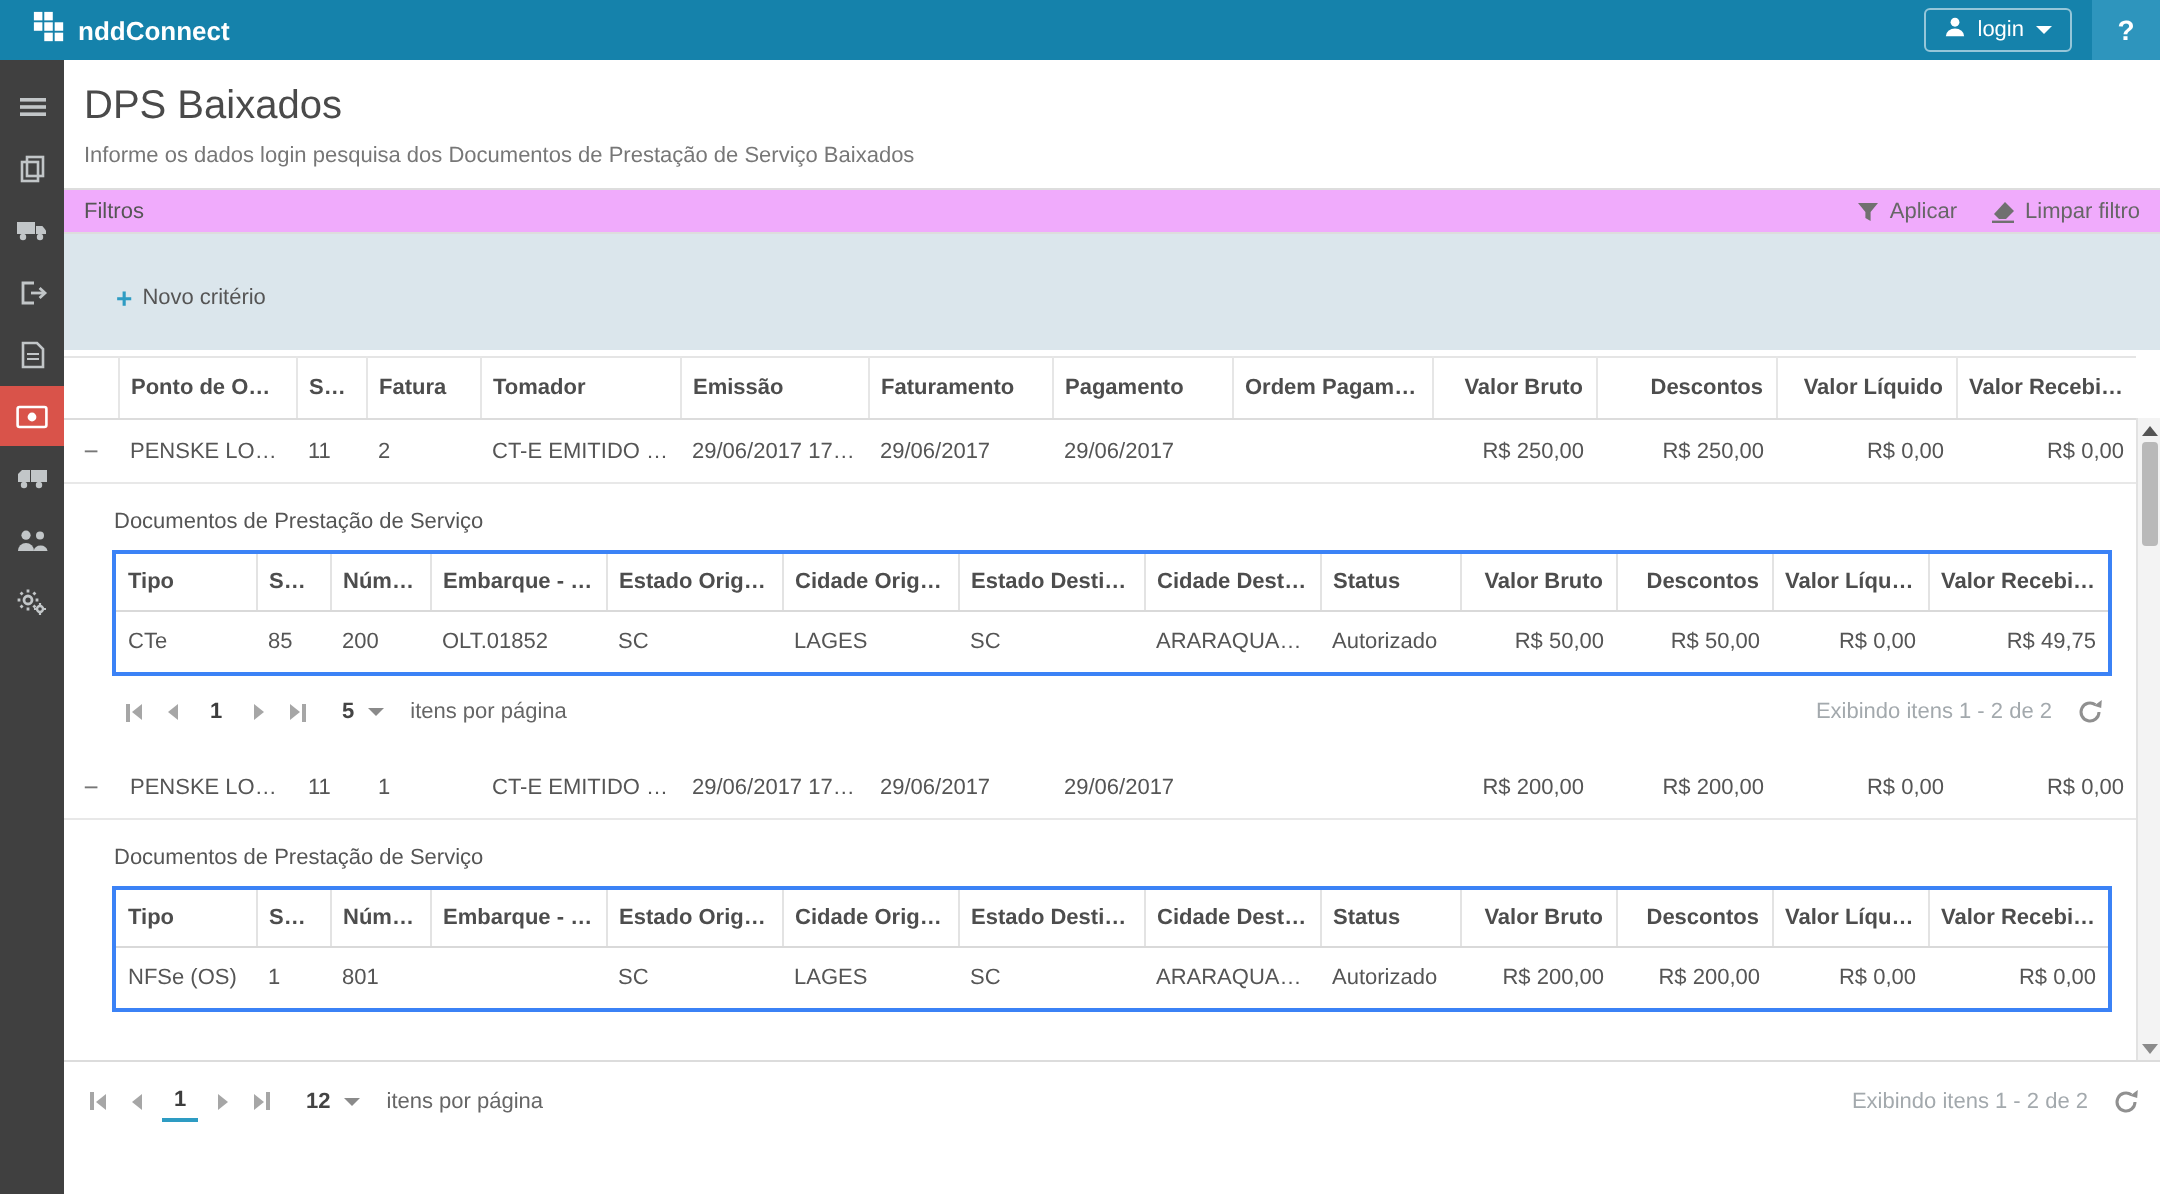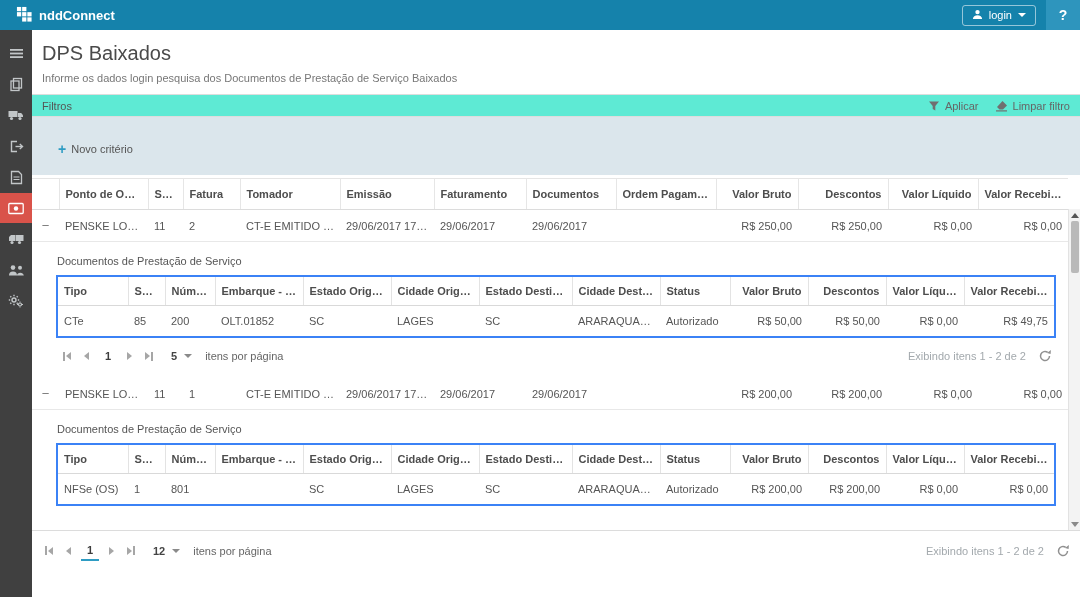--- a/index.html
+++ b/index.html
@@ -20,21 +20,21 @@
   .sidebar { position:fixed; top:30px; left:0; width:32px; height:567px; background:#404040; display:flex; flex-direction:column; align-items:stretch; padding-top:8px; z-index:15; }
   .side-item { width:32px; height:30px; margin-bottom:1px; display:flex; align-items:center; justify-content:center; cursor:pointer; }
   .side-item.active { background:#d9534a; }
 
   
   .main { margin-left:32px; margin-top:30px; width:1048px; }
   .page-title { font-size:20px; font-weight:normal; color:#4a4a4a; padding:12px 0 0 10px; }
   .page-subtitle { font-size:11px; color:#777; padding:7px 10px 10px 10px; }
 
   
-  .filters-bar { height:23px; background:#5eead4; border-top:1px solid #ddd; border-bottom:1px solid #ddd; display:flex; align-items:center; padding:0 10px; color:#555; }
+  .filters-bar { height:23px; background:#f0abfc; border-top:1px solid #ddd; border-bottom:1px solid #ddd; display:flex; align-items:center; padding:0 10px; color:#555; }
   .filters-actions { margin-left:auto; display:flex; gap:16px; }
   .filter-action { display:flex; align-items:center; gap:5px; color:#666; cursor:pointer; }
   .filter-panel { background:#dbe6ec; padding:5px 10px 8px 10px; height:58px; display:flex; align-items:flex-start; }
   .criteria { position:relative; display:flex; gap:12px; padding:2px 30px 0 2px; }
   .field label { display:block; color:#555; margin-bottom:4px; }
   .kselect { width:106px; height:22px; background:#fff; border:1px solid #b9cdd6; display:flex; align-items:center; padding:0 6px; cursor:pointer; }
   .kselect.disabled { background:#d3dde3; cursor:default; }
   .ksel-value { flex:1; color:#555; }
   .ksel-chev { width:0; height:0; border-left:4px solid transparent; border-right:4px solid transparent; border-top:4px solid #6c7a82; }
   .kinput { width:106px; height:22px; background:#d3dde3; border:1px solid #b9cdd6; font-family:"Liberation Sans",sans-serif; font-size:11px; padding:0 5px; color:#555; }
@@ -261,21 +261,21 @@
         </colgroup>
         <thead>
           <tr>
             <th class="toggle-col"></th>
             <th>Ponto de Opera...</th>
             <th>Série</th>
             <th>Fatura</th>
             <th>Tomador</th>
             <th>Emissão</th>
             <th>Faturamento</th>
-            <th>Documentos</th>
+            <th>Pagamento</th>
             <th>Ordem Pagamento</th>
             <th class="r">Valor Bruto</th>
             <th class="r">Descontos</th>
             <th class="r">Valor Líquido</th>
             <th class="r">Valor Recebido</th>
           </tr>
         </thead>
         <tbody>
 
           <tr>

